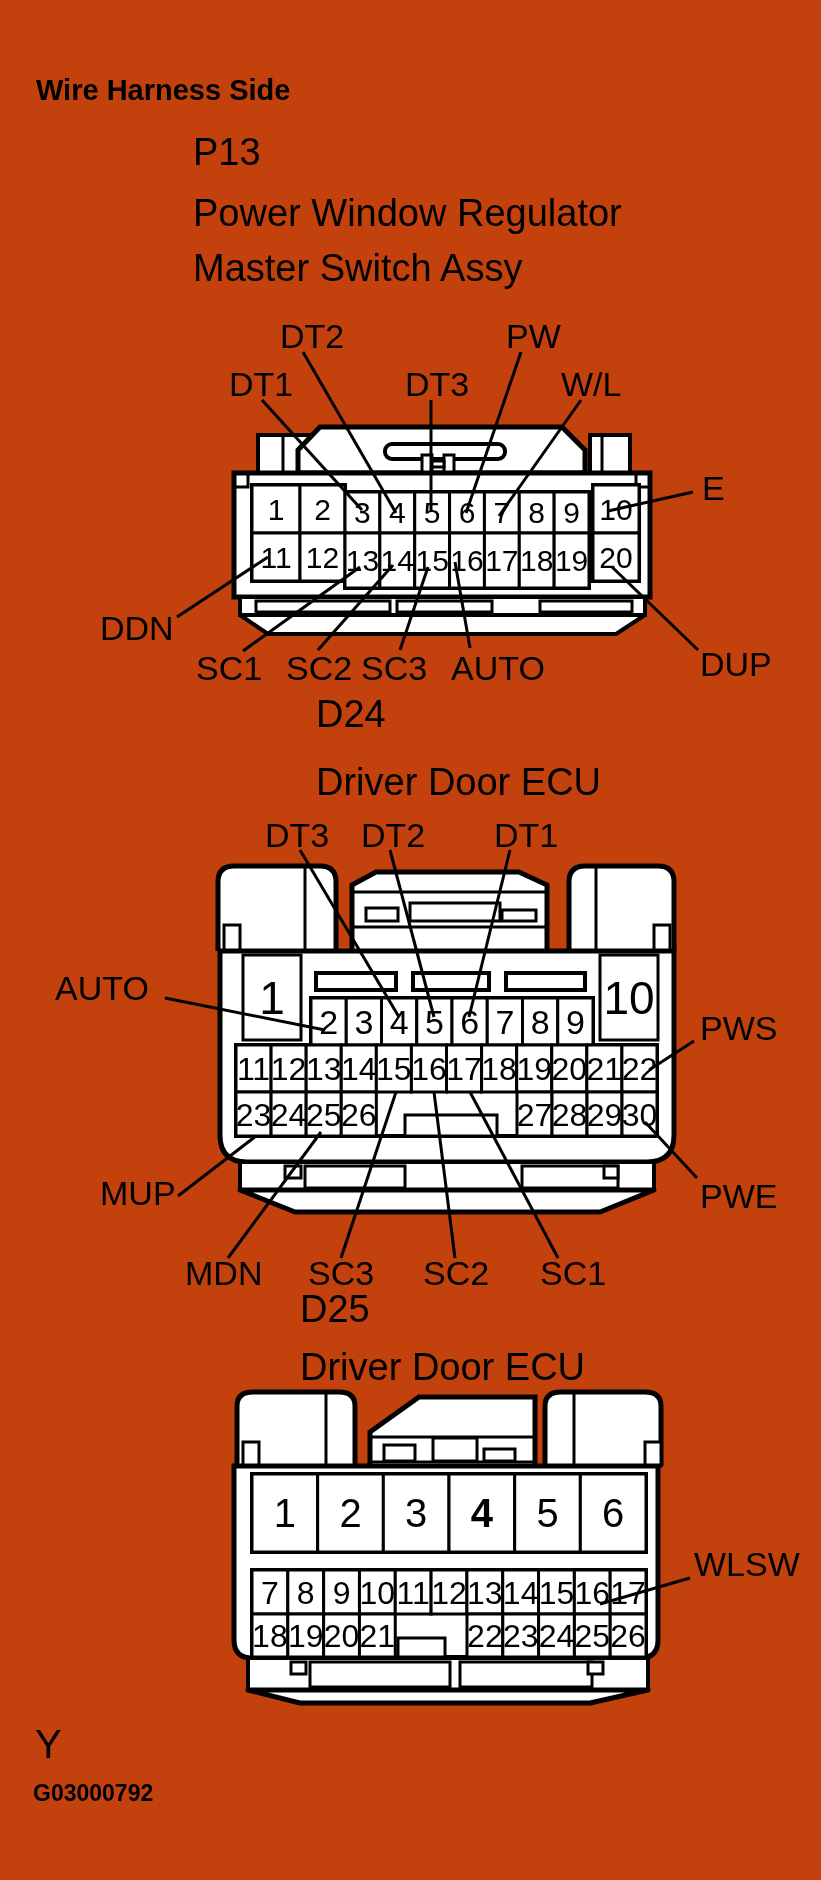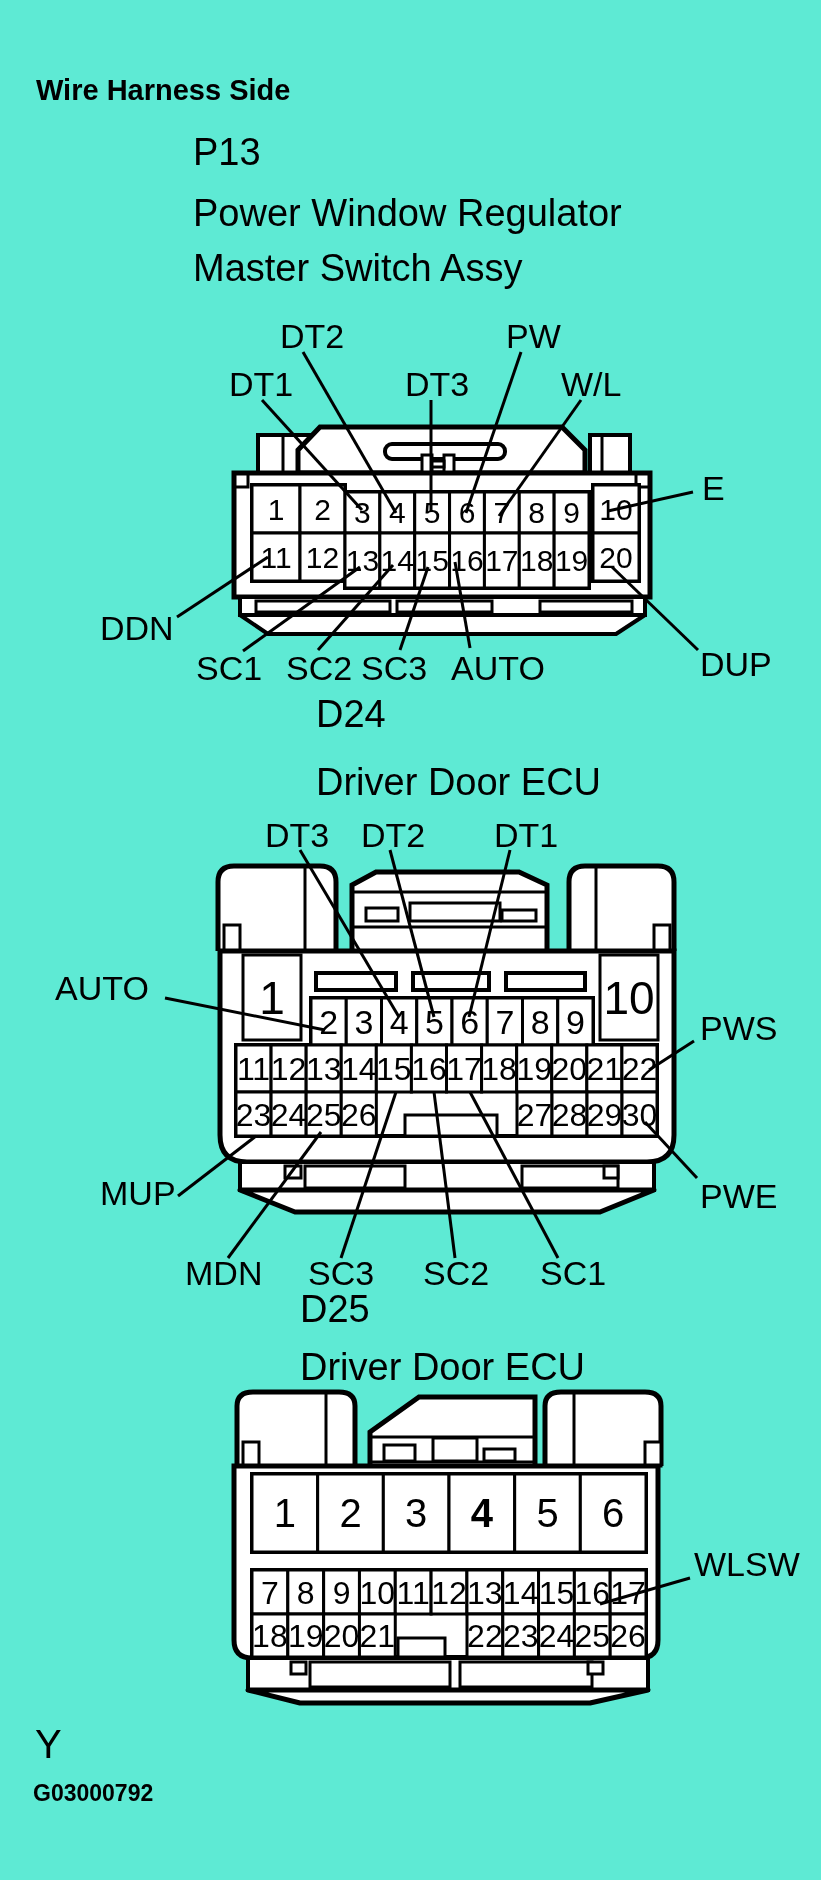--- a/index.html
+++ b/index.html
@@ -1,16 +1,16 @@
 <!DOCTYPE html>
 <html><head>
 <meta charset="utf-8">
 <style>
   html,body{margin:0;padding:0;background:#fff;}
-  #stage{position:relative;width:821px;height:1880px;background:#5eead4;overflow:hidden;}
+  #stage{position:relative;width:821px;height:1880px;background:#c2410c;overflow:hidden;}
   svg{font-family:"Liberation Sans", sans-serif;}
   text{fill:#000;}
 </style>
 </head>
 <body>
 
 <div id="stage">
 <svg width="821" height="1880" viewBox="0 0 821 1880">
 
   <text x="36" y="100" font-size="29" font-weight="bold">Wire Harness Side</text>

